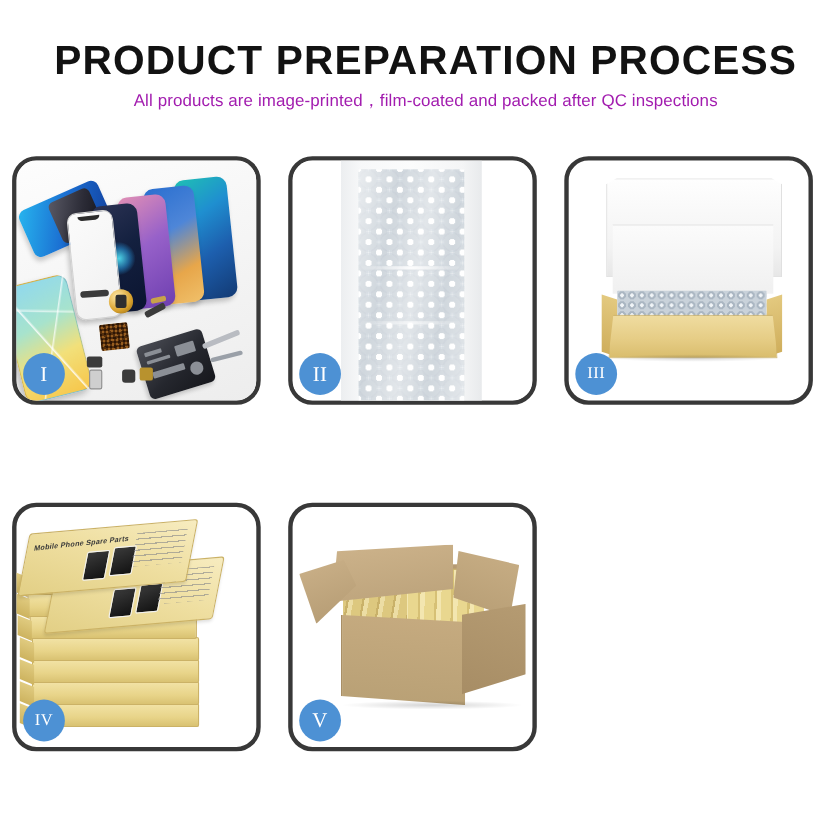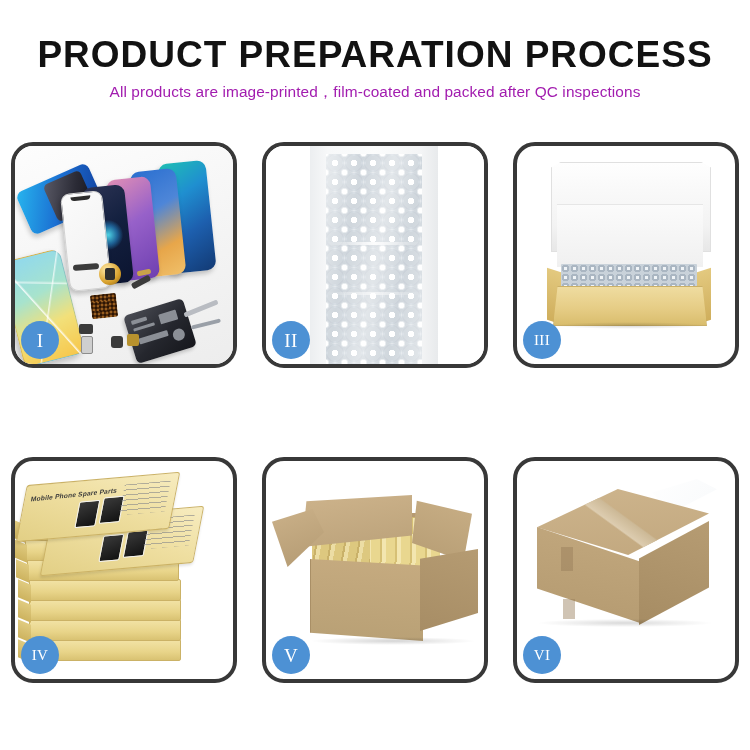--- a/index.html
+++ b/index.html
@@ -5,21 +5,21 @@
   html,body{margin:0;padding:0;}
   body{
     width:750px;height:750px;
     background:#ffffff;
     font-family:"Liberation Sans", sans-serif;
     overflow:hidden;
     position:relative;
   }
 
   
-  #header{position:absolute;left:0;top:0;width:649px;height:128px;}
+  #header{position:absolute;left:12px;top:0;width:649px;height:128px;}
   #title{
     position:absolute;left:0;top:36px;width:750px;
     text-align:center;
     font-family:"Liberation Sans", sans-serif;
     font-size:37px;font-weight:700;color:#121212;
     letter-spacing:1.0px;
     white-space:nowrap;
     line-height:1;
   }
   #subtitle{
@@ -384,29 +384,14 @@
       <div class="c5-flapR"></div>
       <div class="c5-front"></div>
       <div class="c5-side"></div>
       <div class="c5-shadow"></div>
     </div>
     <div class="badge">
       <span>V</span>
     </div>
   </div>
 
-  <div class="panel p-r2 p-c3">
-    <div class="stage">
-      <div class="c6-wrap"></div>
-      <div class="c6-top"></div>
-      <div class="c6-tape"></div>
-      <div class="c6-front"></div>
-      <div class="c6-side"></div>
-      <div class="c6-seam" style="left:44px;top:86px;width:12px;height:24px;"></div>
-      <div class="c6-seam" style="left:46px;top:138px;width:12px;height:20px;"></div>
-      <div class="c6-shadow"></div>
-    </div>
-    <div class="badge sm">
-      <span>VI</span>
-    </div>
-  </div>
 
 </div>
 
 </body></html>

